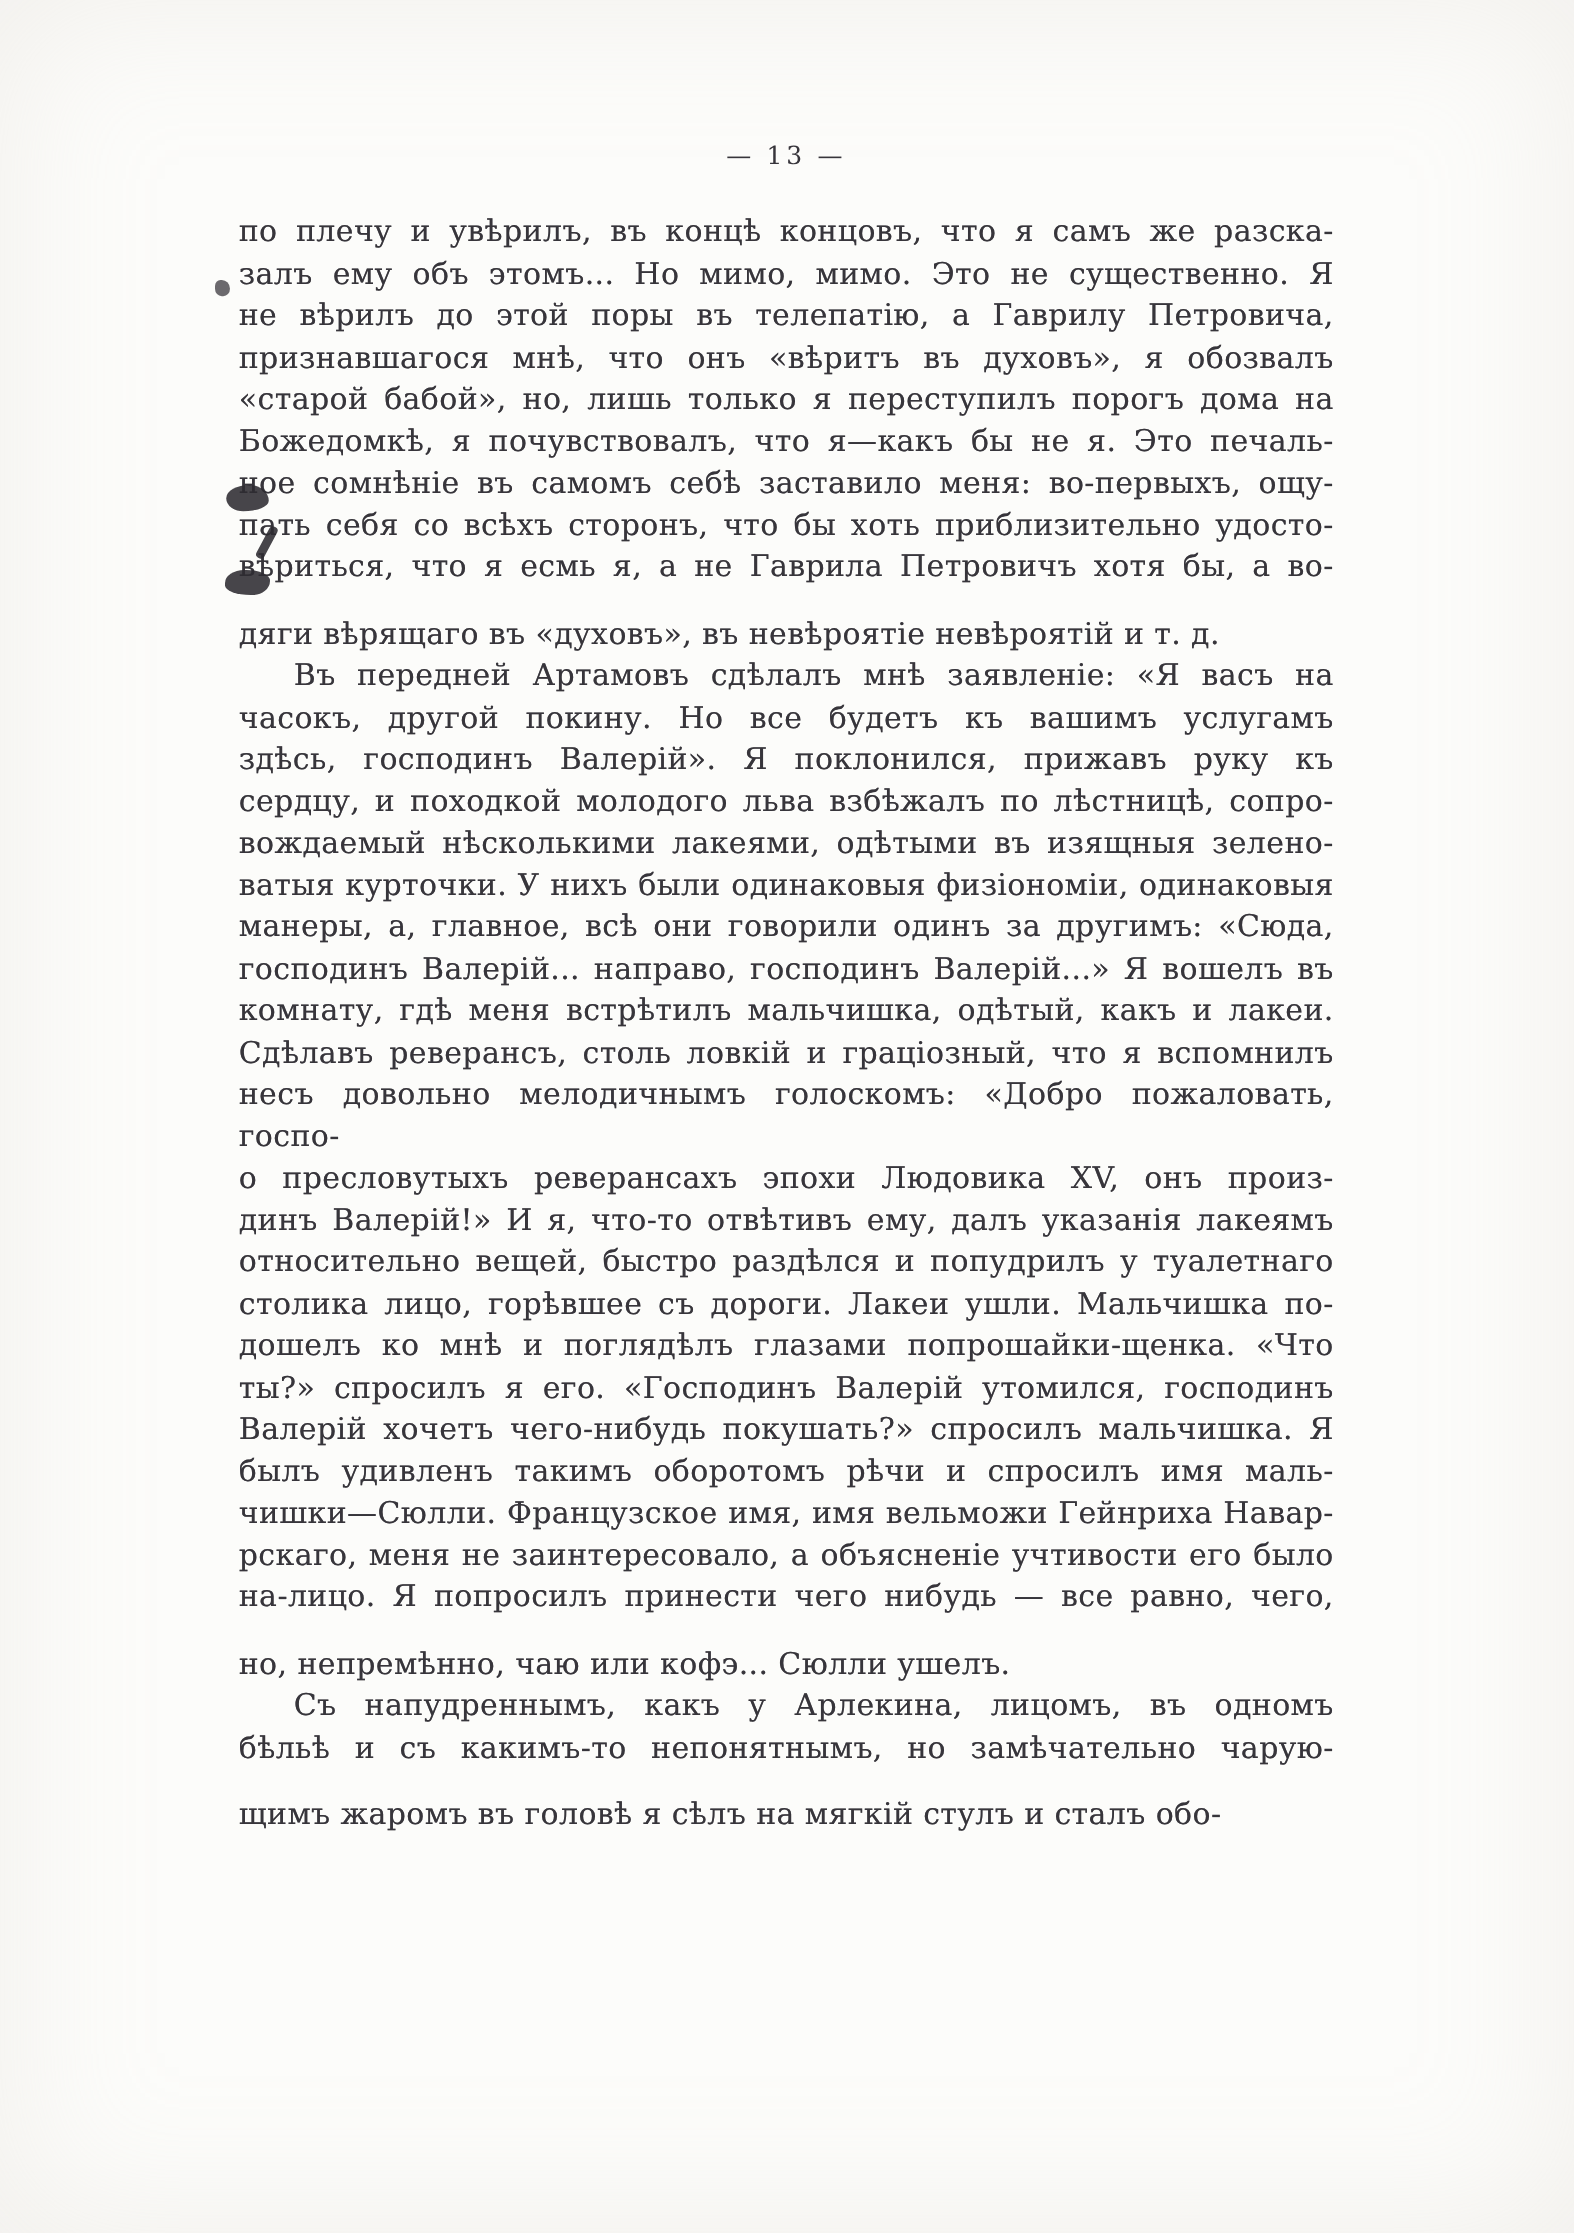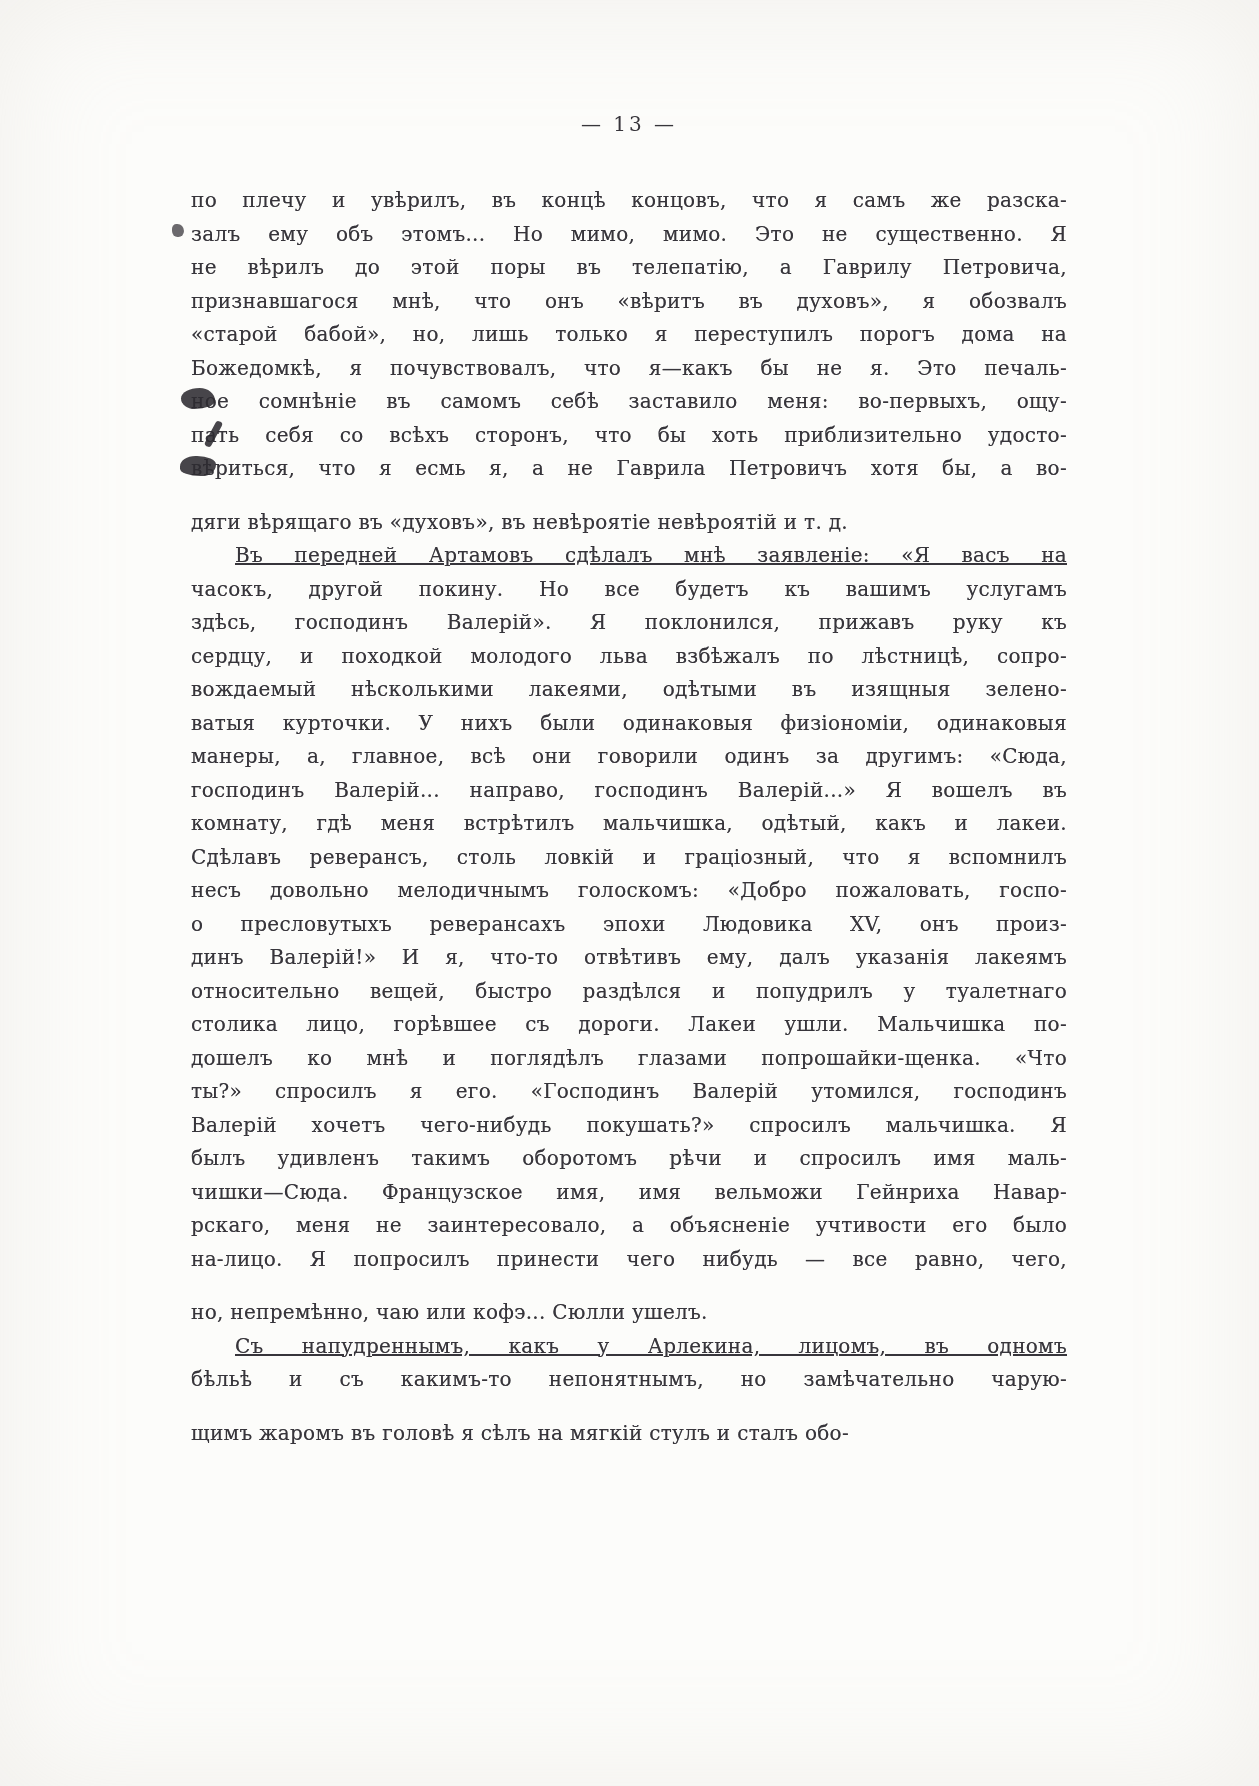--- a/index.html
+++ b/index.html
@@ -26,44 +26,43 @@
     top: 112px;
     left: 191px;
     width: 876px;
     text-align: center;
     font-size: 20px;
     letter-spacing: 3px;
     color: var(--ink);
   }
   .text-block {
     position: absolute;
-    top: 184px;
+    top: 169px;
     left: 191px;
     width: 876px;
-    font-size: 20px;
+    font-size: 24px;
     line-height: 33.5px;
     letter-spacing: 0.3px;
     color: var(--ink);
     text-shadow: 0 0 0.5px rgba(45,43,50,0.55);
   }
   .paragraph { margin: 0; }
   .line {
     text-align: justify;
     text-align-last: justify;
     -moz-text-align-last: justify;
     white-space: normal;
   }
   .line.last {
     text-align-last: left;
     margin-top: 20px;
     -moz-text-align-last: left;
   }
   .paragraph.indented .line:first-child {
     text-indent: 44px;
-    text-decoration: underline;
   }
   .smudge {
     position: absolute;
     background: #2d2b31;
     opacity: 0.88;
   }
   .smudge-1 {
     left: 181px; top: 388px;
     width: 34px; height: 21px;
     border-radius: 55% 45% 60% 40% / 50% 60% 40% 50%;
@@ -118,21 +117,21 @@
         <div class="line">Сдѣлавъ реверансъ, столь ловкій и граціозный, что я вспомнилъ</div>
         <div class="line">несъ довольно мелодичнымъ голоскомъ: «Добро пожаловать, госпо-</div>
         <div class="line">о пресловутыхъ реверансахъ эпохи Людовика XV, онъ произ-</div>
         <div class="line">динъ Валерій!» И я, что-то отвѣтивъ ему, далъ указанія лакеямъ</div>
         <div class="line">относительно вещей, быстро раздѣлся и попудрилъ у туалетнаго</div>
         <div class="line">столика лицо, горѣвшее съ дороги. Лакеи ушли. Мальчишка по-</div>
         <div class="line">дошелъ ко мнѣ и поглядѣлъ глазами попрошайки-щенка. «Что</div>
         <div class="line">ты?» спросилъ я его. «Господинъ Валерій утомился, господинъ</div>
         <div class="line">Валерій хочетъ чего-нибудь покушать?» спросилъ мальчишка. Я</div>
         <div class="line">былъ удивленъ такимъ оборотомъ рѣчи и спросилъ имя маль-</div>
-        <div class="line">чишки—Сюда. Французское имя, имя вельможи Гейнриха Навар-</div>
+        <div class="line">чишки—Сюлли. Французское имя, имя вельможи Гейнриха Навар-</div>
         <div class="line">рскаго, меня не заинтересовало, а объясненіе учтивости его было</div>
         <div class="line">на-лицо. Я попросилъ принести чего нибудь — все равно, чего,</div>
         <div class="line last">но, непремѣнно, чаю или кофэ... Сюлли ушелъ.</div>
       </div>
       <div class="paragraph indented">
         <div class="line">Съ напудреннымъ, какъ у Арлекина, лицомъ, въ одномъ</div>
         <div class="line">бѣльѣ и съ какимъ-то непонятнымъ, но замѣчательно чарую-</div>
         <div class="line last">щимъ жаромъ въ головѣ я сѣлъ на мягкій стулъ и сталъ обо-</div>
       </div>
     </div>

